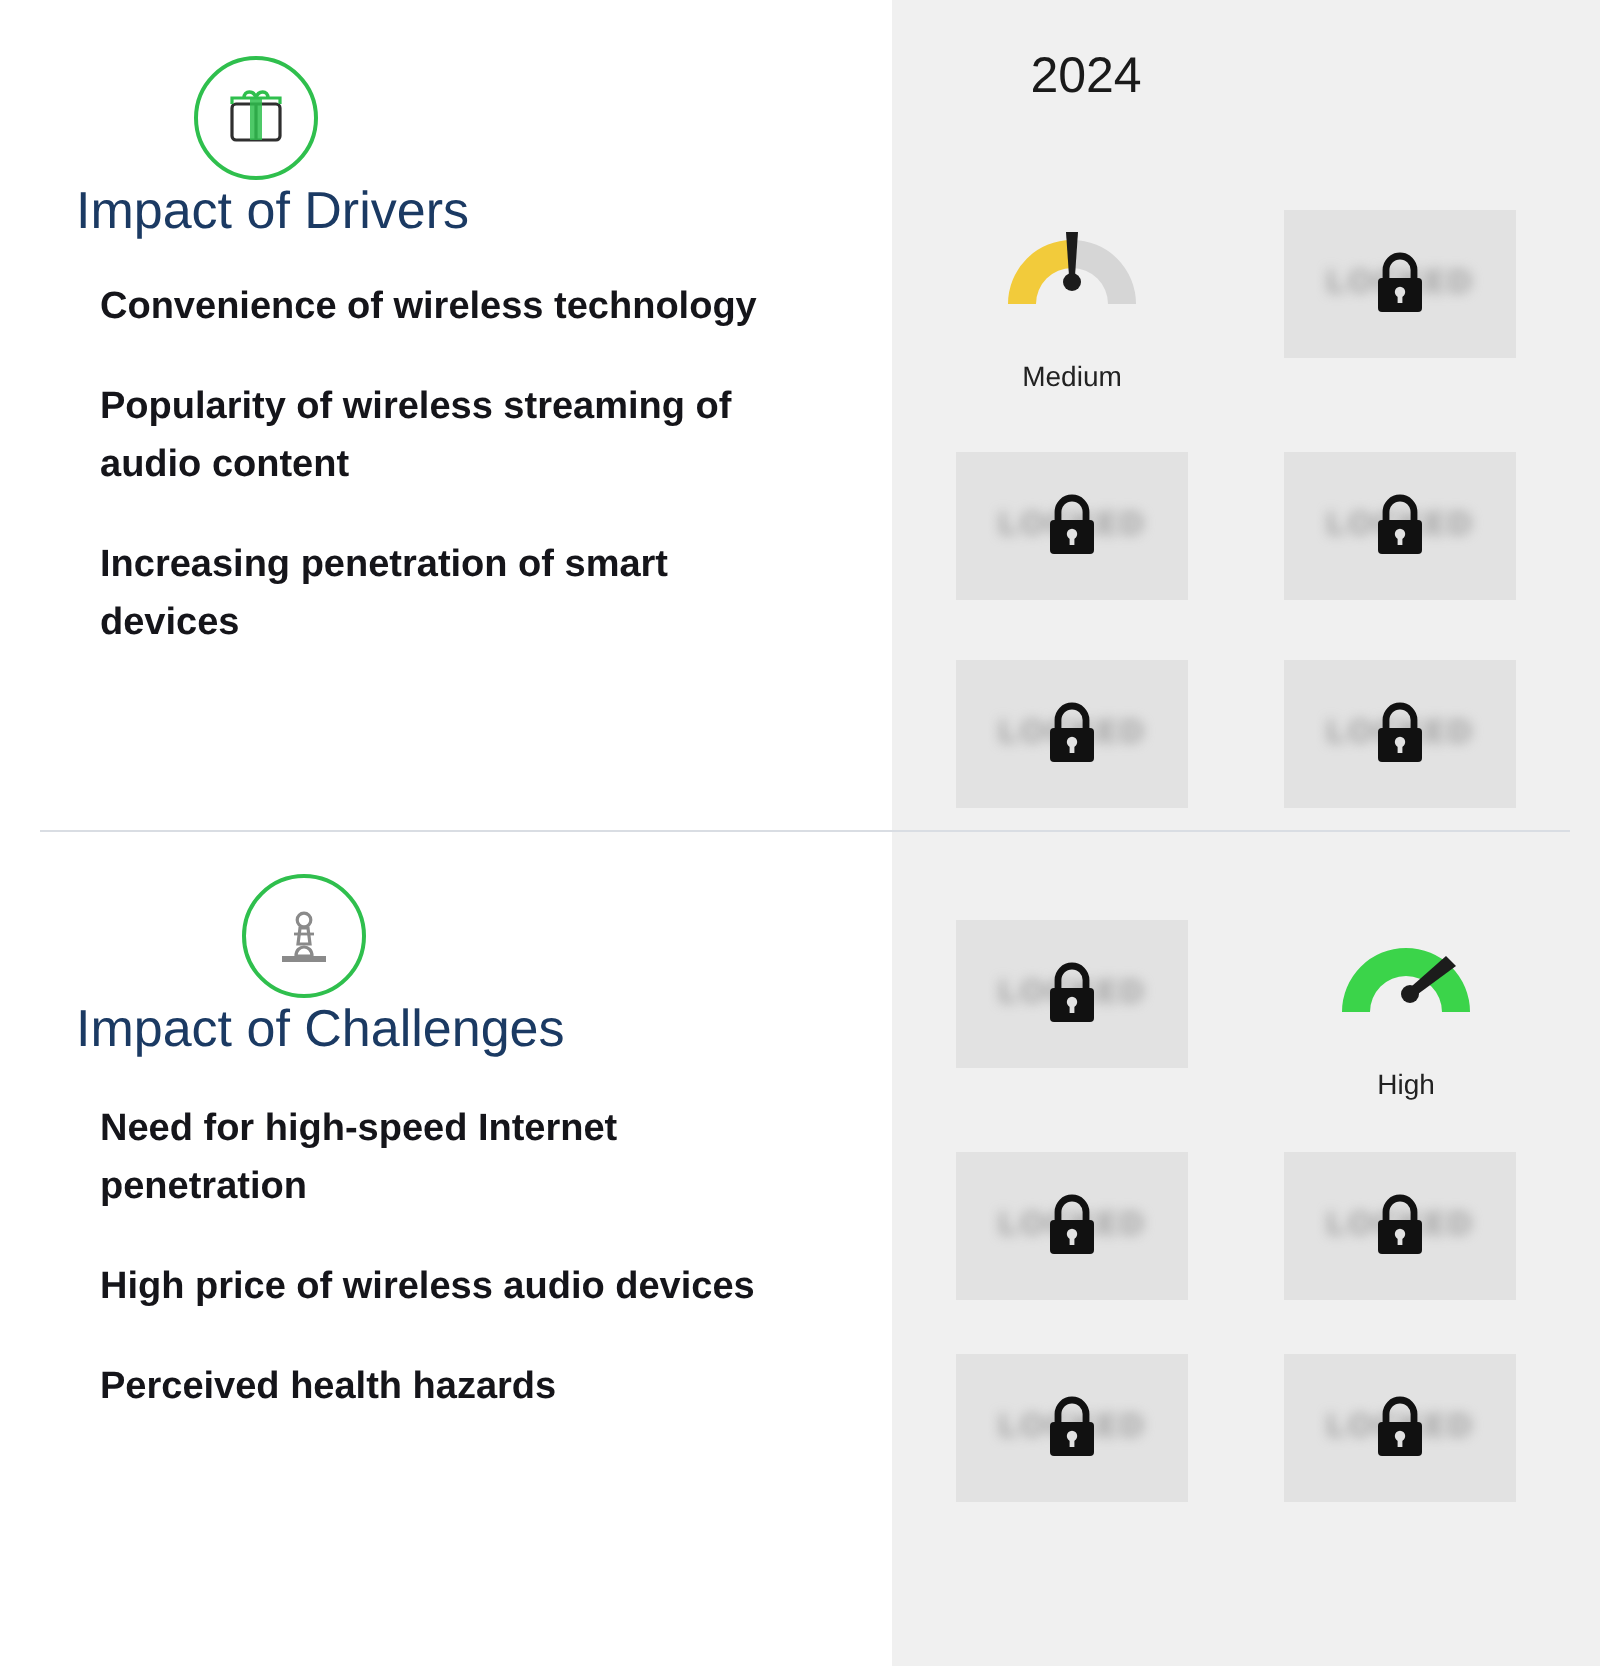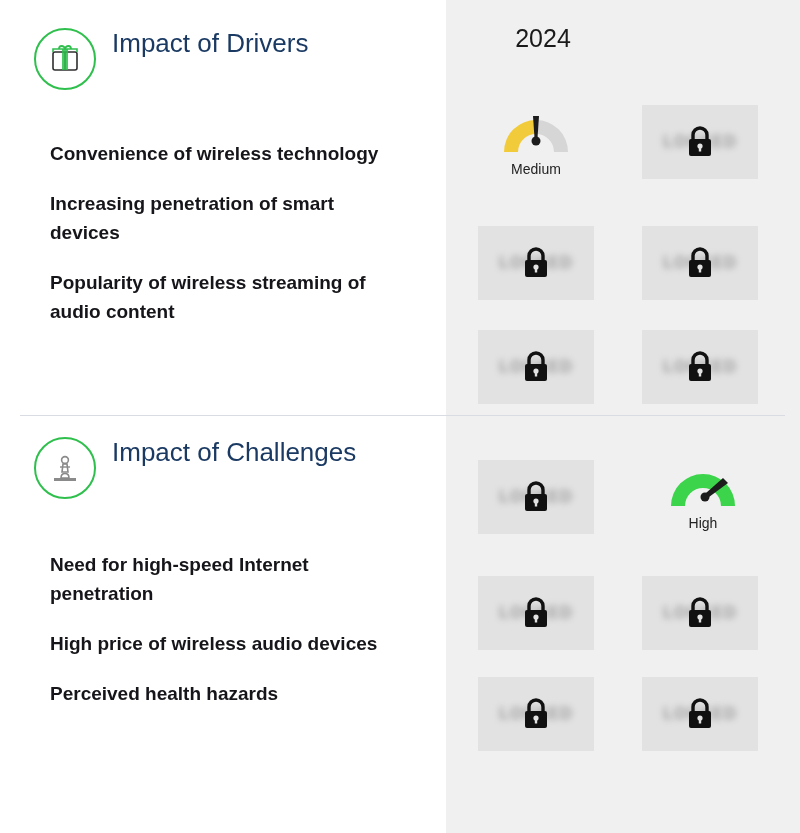--- a/index.html
+++ b/index.html
@@ -60,22 +60,24 @@
     position: absolute;
     left: 20px;
     top: 415px;
     width: 765px;
     height: 1px;
     background: #d9dde3;
   }
 
   .sec-head {
     position: absolute;
-    left: 34px;
+    left: 22px;
     display: flex;
+    align-items: center;
+    flex-direction: column;
   }
   .sec-head.drivers { top: 28px; }
   .sec-head.challenges { top: 20px; }
 
   .head-icon {
     width: 62px;
     height: 62px;
     border-radius: 50%;
     border: 2px solid #2fbf4d;
     display: flex;
@@ -148,21 +150,21 @@
   .gauge-cell {
     position: absolute;
     width: 116px;
     height: 86px;
     text-align: center;
   }
   .gauge-caption {
     font-size: 14px;
     color: #222222;
     font-family: "Liberation Sans", sans-serif;
-    margin-top: 1px;
+    margin-top: 19px;
   }
 </style>
 </head>
 <body>
 
 <div class="page">
 
   <div class="year-panel"></div>
 
   <div class="year-headers">
@@ -178,22 +180,22 @@
           <path d="M6 11 L6 8 L30 8 L30 11" fill="none" stroke="#2fbf4d" stroke-width="1.6"></path>
           <path d="M12 8 C12 4, 17 4, 18 8 C19 4, 24 4, 24 8" fill="none" stroke="#2fbf4d" stroke-width="1.8"></path>
           <rect x="15" y="8" width="6" height="21" fill="#2fbf4d" opacity="0.85"></rect>
         </svg>
       </div>
       <div class="head-title">Impact of Drivers</div>
     </div>
 
     <div class="bullets drivers">
       <div class="bullet">Convenience of wireless technology</div>
+      <div class="bullet">Popularity of wireless streaming of audio content</div>
       <div class="bullet">Increasing penetration of smart devices</div>
-      <div class="bullet">Popularity of wireless streaming of audio content</div>
     </div>
   </div>
 
   <div class="gauge-cell" style="left:478px; top:108px;">
     <svg width="76" height="48" viewBox="0 0 76 48">
       <path d="M6 44 A32 32 0 0 1 38 12 L38 26 A18 18 0 0 0 20 44 Z" fill="#f2cb3b"></path>
       <path d="M38 12 A32 32 0 0 1 70 44 L56 44 A18 18 0 0 0 38 26 Z" fill="#d6d6d6"></path>
       <path d="M35 8 L41 8 L39.5 30 L36.5 30 Z" fill="#1c1c1c"></path>
       <circle cx="38" cy="33" r="4.5" fill="#1c1c1c"></circle>
     </svg>

